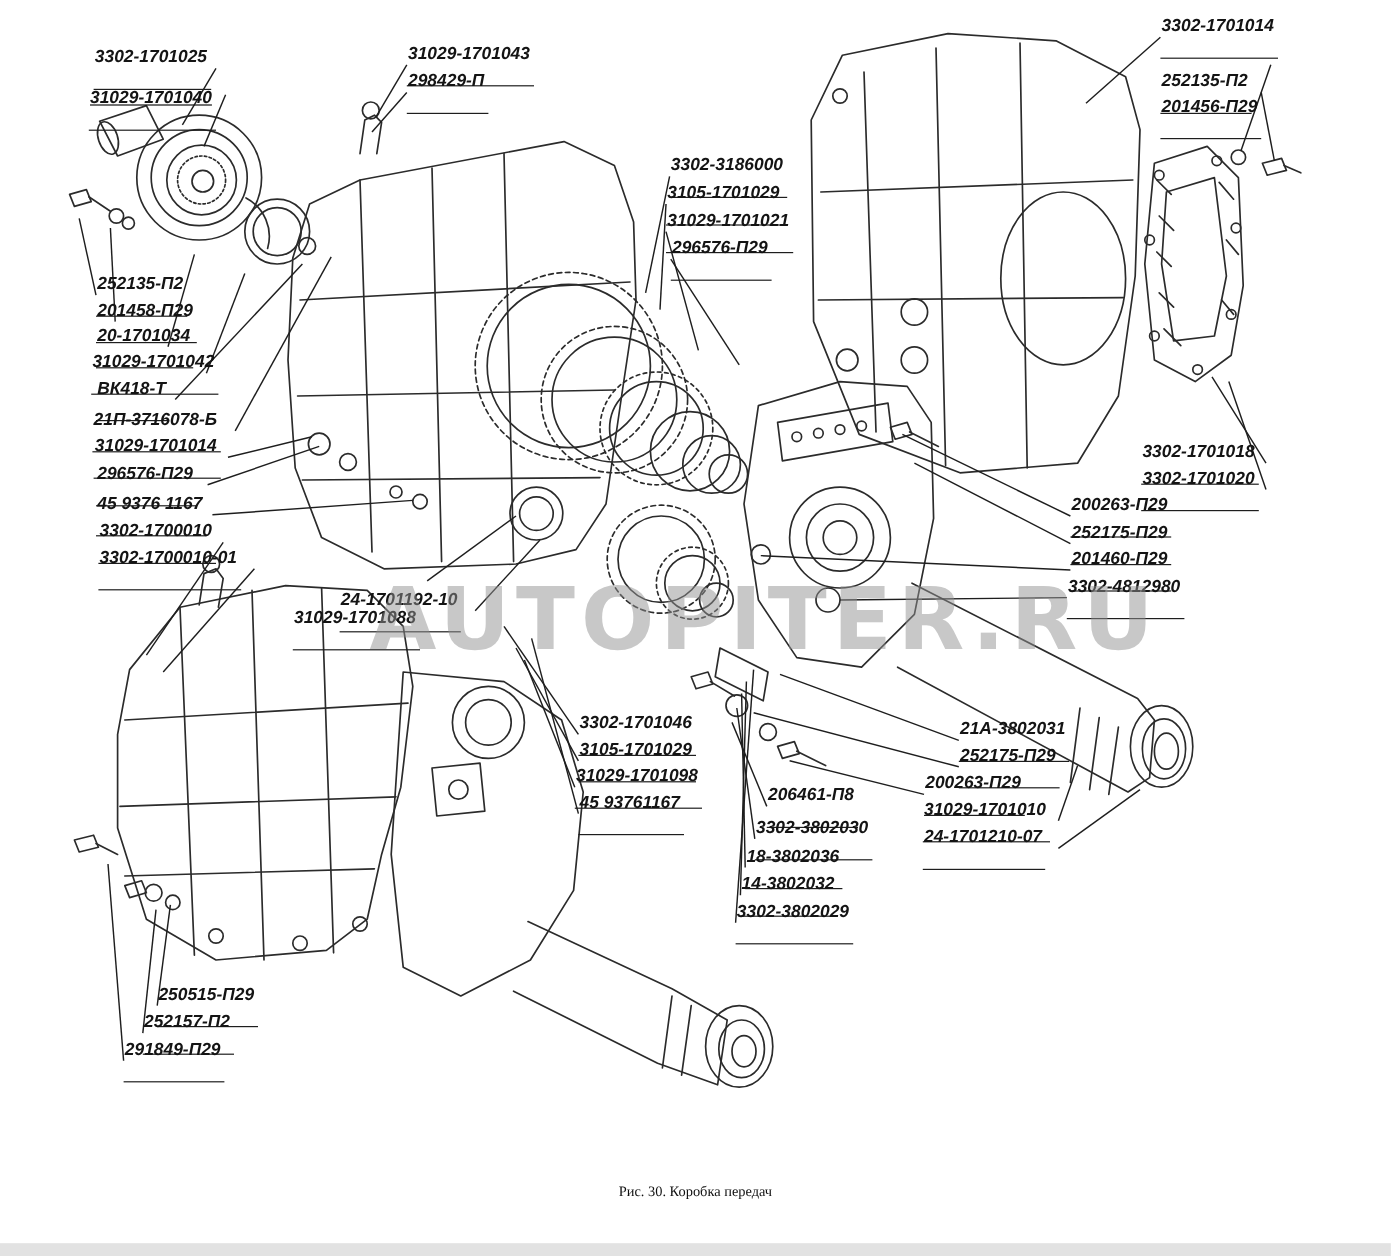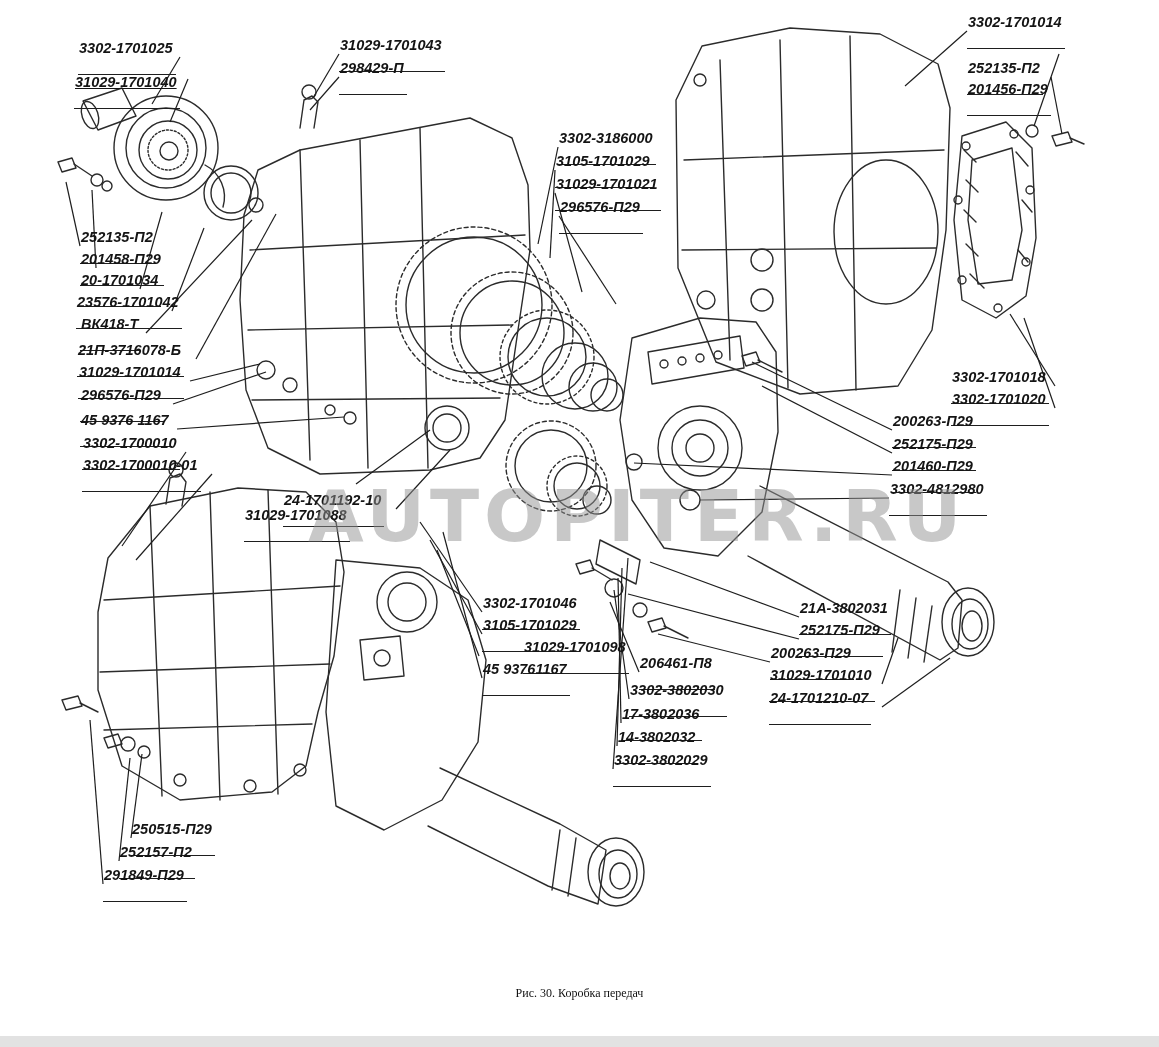--- a/index.html
+++ b/index.html
@@ -251,21 +251,21 @@
 </svg>
 
 <div id="watermark">AUTOPITER.RU</div>
 
 <div id="labels-layer">
     <div class="part-label" style="left: 78px; top: 40px;">3302-1701025</div>
     <div class="part-label" style="left: 74px; top: 74px; text-decoration: underline;">31029-1701040</div>
     <div class="part-label" style="left: 80px; top: 229px;">252135-П2</div>
     <div class="part-label" style="left: 80px; top: 251px;">201458-П29</div>
     <div class="part-label" style="left: 80px; top: 272px;">20-1701034</div>
-    <div class="part-label" style="left: 76px; top: 294px;">23576-1701042</div>
+    <div class="part-label" style="left: 76px; top: 294px;">31029-1701042</div>
     <div class="part-label" style="left: 80px; top: 316px;">ВК418-Т</div>
     <div class="part-label" style="left: 77px; top: 342px;">21П-3716078-Б</div>
     <div class="part-label" style="left: 78px; top: 364px;">31029-1701014</div>
     <div class="part-label" style="left: 80px; top: 387px;">296576-П29</div>
     <div class="part-label" style="left: 80px; top: 412px;">45 9376 1167</div>
     <div class="part-label" style="left: 82px; top: 435px;">3302-1700010</div>
     <div class="part-label" style="left: 82px; top: 457px;">3302-1700010-01</div>
     <div class="part-label" style="left: 339px; top: 37px;">31029-1701043</div>
     <div class="part-label" style="left: 339px; top: 60px;">298429-П</div>
     <div class="part-label" style="left: 558px; top: 130px;">3302-3186000</div>
@@ -278,30 +278,30 @@
     <div class="part-label" style="left: 951px; top: 369px;">3302-1701018</div>
     <div class="part-label" style="left: 951px; top: 391px;">3302-1701020</div>
     <div class="part-label" style="left: 892px; top: 413px;">200263-П29</div>
     <div class="part-label" style="left: 892px; top: 436px;">252175-П29</div>
     <div class="part-label" style="left: 892px; top: 458px;">201460-П29</div>
     <div class="part-label" style="left: 889px; top: 481px;">3302-4812980</div>
     <div class="part-label" style="left: 244px; top: 467px; margin-top: 40px;">31029-1701088</div>
     <div class="part-label" style="left: 283px; top: 492px;">24-1701192-10</div>
     <div class="part-label" style="left: 482px; top: 595px;">3302-1701046</div>
     <div class="part-label" style="left: 482px; top: 617px;">3105-1701029</div>
-    <div class="part-label" style="left: 479px; top: 639px; margin-left: 44px;">31029-1701098</div>
+    <div class="part-label" style="left: 479px; top: 639px;">31029-1701098</div>
     <div class="part-label" style="left: 482px; top: 661px;">45 93761167</div>
     <div class="part-label" style="left: 799px; top: 600px; font-style: italic;">21А-3802031</div>
     <div class="part-label" style="left: 799px; top: 622px;">252175-П29</div>
     <div class="part-label" style="left: 770px; top: 645px;">200263-П29</div>
     <div class="part-label" style="left: 769px; top: 667px;">31029-1701010</div>
     <div class="part-label" style="left: 769px; top: 690px;">24-1701210-07</div>
     <div class="part-label" style="left: 639px; top: 655px;">206461-П8</div>
     <div class="part-label" style="left: 629px; top: 682px;">3302-3802030</div>
-    <div class="part-label" style="left: 621px; top: 706px;">17-3802036</div>
+    <div class="part-label" style="left: 621px; top: 706px;">18-3802036</div>
     <div class="part-label" style="left: 617px; top: 729px;">14-3802032</div>
     <div class="part-label" style="left: 613px; top: 752px;">3302-3802029</div>
     <div class="part-label" style="left: 131px; top: 821px;">250515-П29</div>
     <div class="part-label" style="left: 119px; top: 844px;">252157-П2</div>
     <div class="part-label" style="left: 103px; top: 867px;">291849-П29</div>
   </div>
 
 <div id="caption">Рис. 30. Коробка передач</div>
 
 <div id="bottom-bar"></div>

